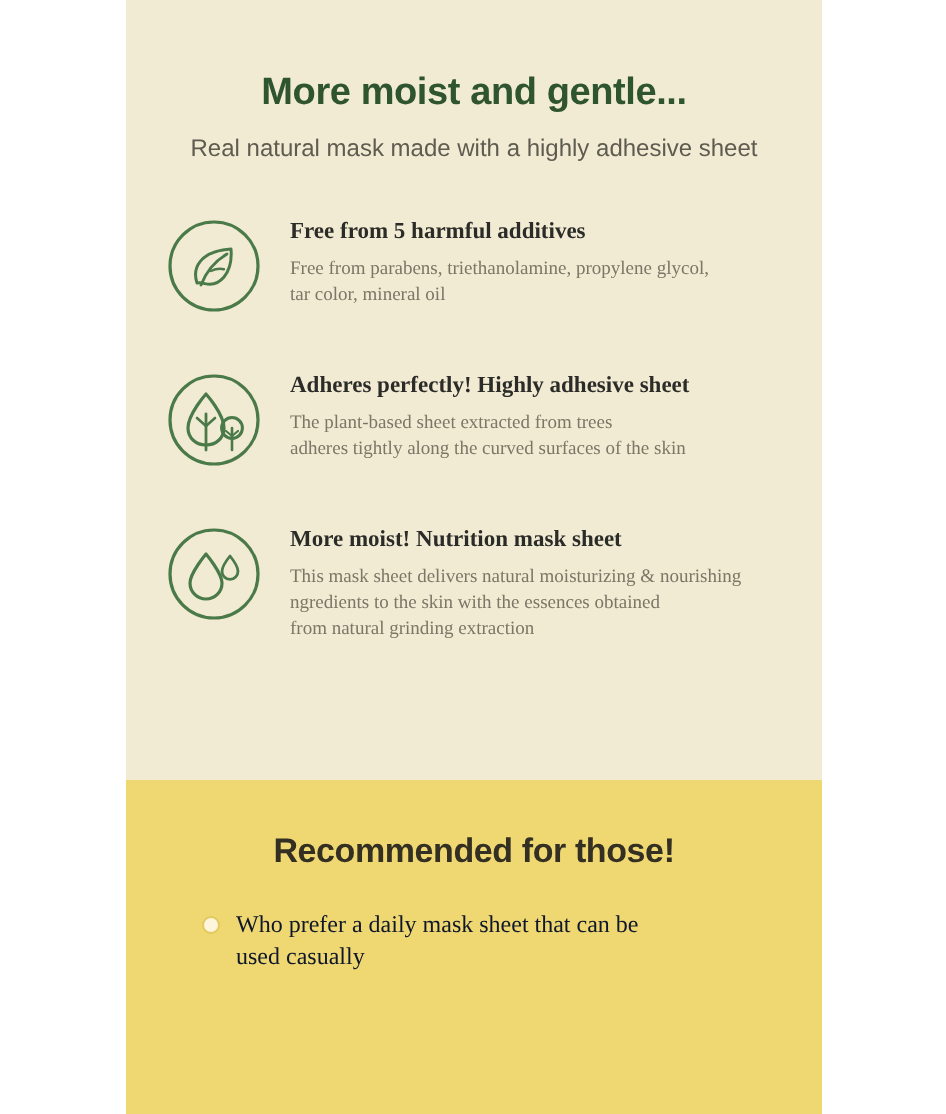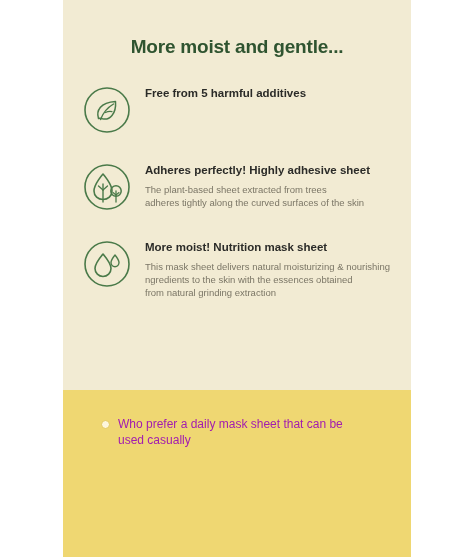--- a/index.html
+++ b/index.html
@@ -52,20 +52,21 @@
   }
   .features {
     margin-top: 26px;
     padding-left: 19px;
     padding-right: 10px;
   }
   .feature {
     display: flex;
     align-items: flex-start;
     margin-bottom: 26px;
+    font-family: Liberation Serif, serif;
   }
   .feature-icon {
     flex: 0 0 auto;
     width: 50px;
     height: 50px;
     margin-right: 13px;
     margin-top: 1px;
   }
   .feature-icon svg {
     display: block;
@@ -122,50 +123,54 @@
     height: 7px;
     border-radius: 50%;
     background: #fdf6dd;
     border: 1px solid #e3c95f;
     margin-top: 4px;
     margin-right: 8px;
   }
   .rec-text {
     flex: 1 1 auto;
     font-size: 12px;
-    color: #a21caf;
+    color: #0f172a;
     line-height: 1.35;
     white-space: pre-line;
+    font-family: Liberation Serif, serif;
   }
 </style>
 </head>
 <body>
 
 <div class="page">
   <div class="panel">
 
     <section class="cream-section">
 
       <div class="hero">
         <h1 class="hero-title">More moist and gentle...</h1>
+        <p class="hero-subtitle">Real natural mask made with a highly adhesive sheet</p>
       </div>
 
       <div class="features">
 
         <div class="feature">
           <span class="feature-icon">
             <svg viewBox="0 0 50 50" xmlns="http://www.w3.org/2000/svg">
               <circle cx="25" cy="25" r="22" fill="none" stroke="#4a7a49" stroke-width="1.6"></circle>
               <path d="M16.5 33.5 C14 26 18 17.5 33.5 16.5 C34.5 29 27.5 35.5 20.5 33.8 C19 33.4 17.6 33.2 16.5 33.5 Z" fill="none" stroke="#4a7a49" stroke-width="1.5" stroke-linejoin="round"></path>
               <path d="M18.5 34.5 C21 28 25.5 22.5 31.5 19" fill="none" stroke="#4a7a49" stroke-width="1.4" stroke-linecap="round"></path>
               <path d="M23.5 27.5 C25.5 26.5 28 26.2 30 26.6" fill="none" stroke="#4a7a49" stroke-width="1.2" stroke-linecap="round"></path>
             </svg>
           </span>
           <div class="feature-body">
             <h3 class="feature-title">Free from 5 harmful additives</h3>
+            <p class="feature-desc">Free from parabens, triethanolamine, propylene glycol,
+tar color, mineral oil</p>
           </div>
         </div>
 
         <div class="feature">
           <span class="feature-icon">
             <svg viewBox="0 0 50 50" xmlns="http://www.w3.org/2000/svg">
               <circle cx="25" cy="25" r="22" fill="none" stroke="#4a7a49" stroke-width="1.6"></circle>
               <path d="M21 12 C21 12 12 22 12 29 C12 34 16 37.5 21 37.5 C26 37.5 30 34 30 29 C30 22 21 12 21 12 Z" fill="none" stroke="#4a7a49" stroke-width="1.6" stroke-linejoin="round"></path>
               <line x1="21" y1="22" x2="21" y2="40" stroke="#4a7a49" stroke-width="1.4" stroke-linecap="round"></line>
               <line x1="21" y1="28" x2="16.5" y2="24" stroke="#4a7a49" stroke-width="1.3" stroke-linecap="round"></line>
@@ -196,20 +201,21 @@
             <p class="feature-desc">This mask sheet delivers natural moisturizing &amp; nourishing
 ngredients to the skin with the essences obtained
 from natural grinding extraction</p>
           </div>
         </div>
 
       </div>
     </section>
 
     <section class="yellow-section">
+      <h2 class="rec-title">Recommended for those!</h2>
       <ul class="rec-list">
         <li class="rec-item">
           <span class="rec-bullet"></span>
           <span class="rec-text">Who prefer a daily mask sheet that can be
 used casually</span>
         </li>
       </ul>
     </section>
 
   </div>

